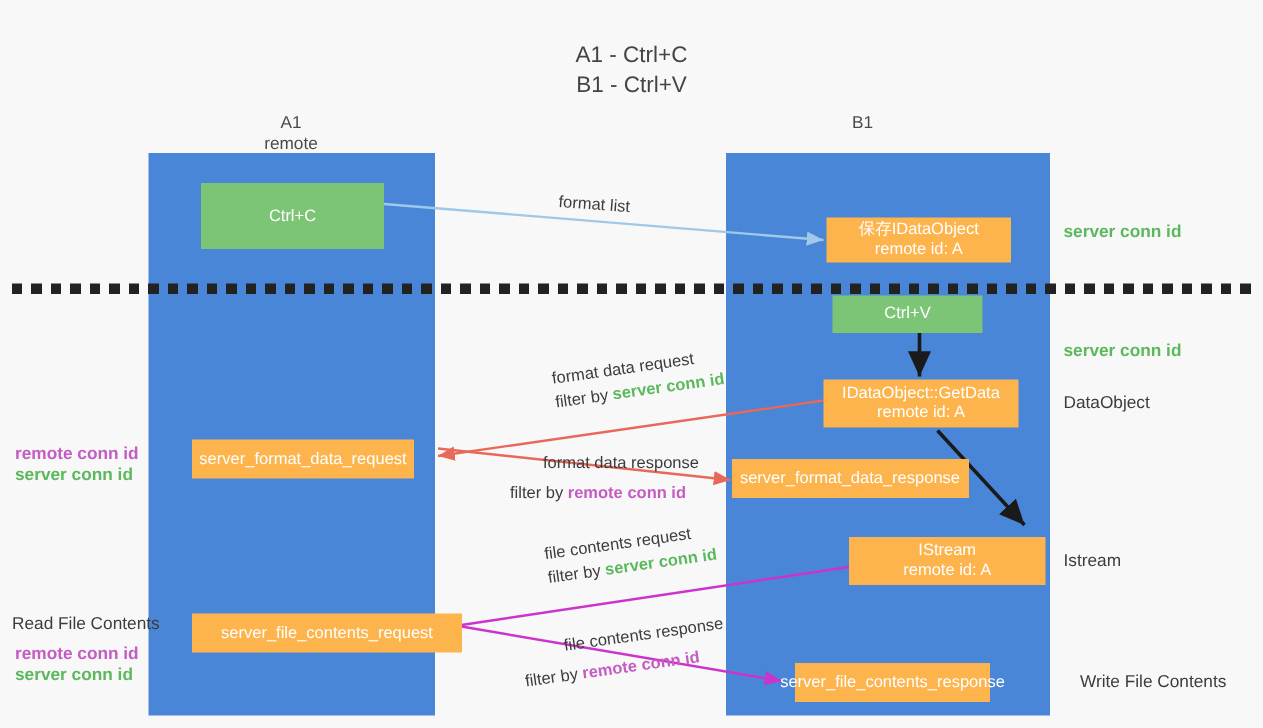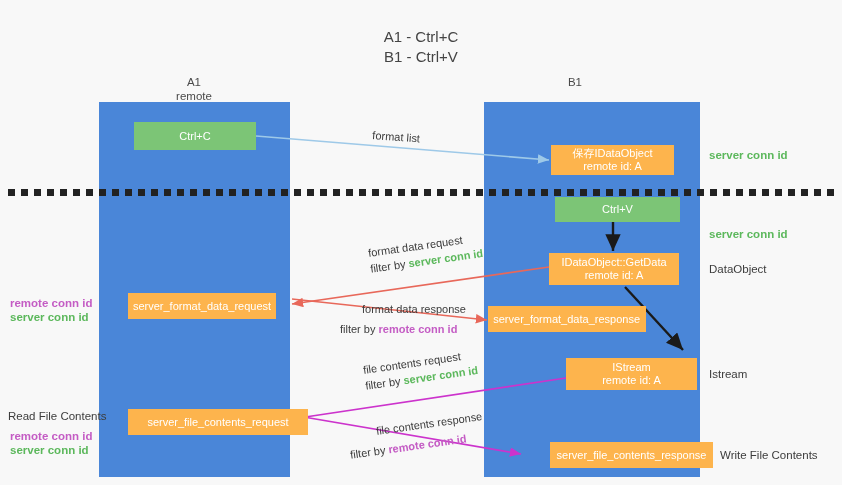--- a/index.html
+++ b/index.html
@@ -106,56 +106,56 @@
 
     <line x1="292" y1="282" x2="487" y2="303" stroke="#e8685a" stroke-width="1.6" marker-end="url(#ah-red)"></line>
 
     <line x1="566" y1="361" x2="292" y2="402" stroke="#cc33cc" stroke-width="1.6" marker-end="url(#ah-mag)"></line>
 
     <line x1="292" y1="398" x2="521" y2="437" stroke="#cc33cc" stroke-width="1.6" marker-end="url(#ah-mag)"></line>
   </svg>
 
   <div class="dashsep"></div>
 
-  <div class="box green" style="left:134px;top:105px;width:122px;height:28px;">
+  <div class="box green" style="left:134px;top:105px;width:122px;height:44px;">
     <span>Ctrl+C</span>
   </div>
 
   <div class="box orange" style="left:128px;top:276px;width:148px;height:26px;">
     <span>server_format_data_request</span>
   </div>
 
   <div class="box orange" style="left:128px;top:392px;width:180px;height:26px;">
     <span>server_file_contents_request</span>
   </div>
 
   <div class="box orange" style="left:551px;top:128px;width:123px;height:30px;flex-direction:column;text-align:right;">
     <span>保存IDataObject</span>
     <span>remote id: A</span>
   </div>
 
-  <div class="box green" style="left:555px;top:180px;width:125px;height:25px;">
+  <div class="box green" style="left:555px;top:180px;width:100px;height:25px;">
     <span>Ctrl+V</span>
   </div>
 
   <div class="box orange" style="left:549px;top:236px;width:130px;height:32px;flex-direction:column;">
     <span>IDataObject::GetData</span>
     <span>remote id: A</span>
   </div>
 
   <div class="box orange" style="left:488px;top:289px;width:158px;height:26px;justify-content:flex-end;">
     <span>server_format_data_response</span>
   </div>
 
   <div class="box orange" style="left:566px;top:341px;width:131px;height:32px;flex-direction:column;">
     <span>IStream</span>
     <span>remote id: A</span>
   </div>
 
-  <div class="box orange" style="left:550px;top:425px;width:163px;height:26px;">
+  <div class="box orange" style="left:530px;top:425px;width:130px;height:26px;">
     <span>server_file_contents_response</span>
   </div>
 
   <div class="note green-t" style="left:709px;top:131px;">server conn id</div>
 
   <div class="note green-t" style="left:709px;top:210px;">server conn id</div>
 
   <div class="note dark" style="left:709px;top:245px;">DataObject</div>
 
   <div class="note dark" style="left:709px;top:350px;">Istream</div>

